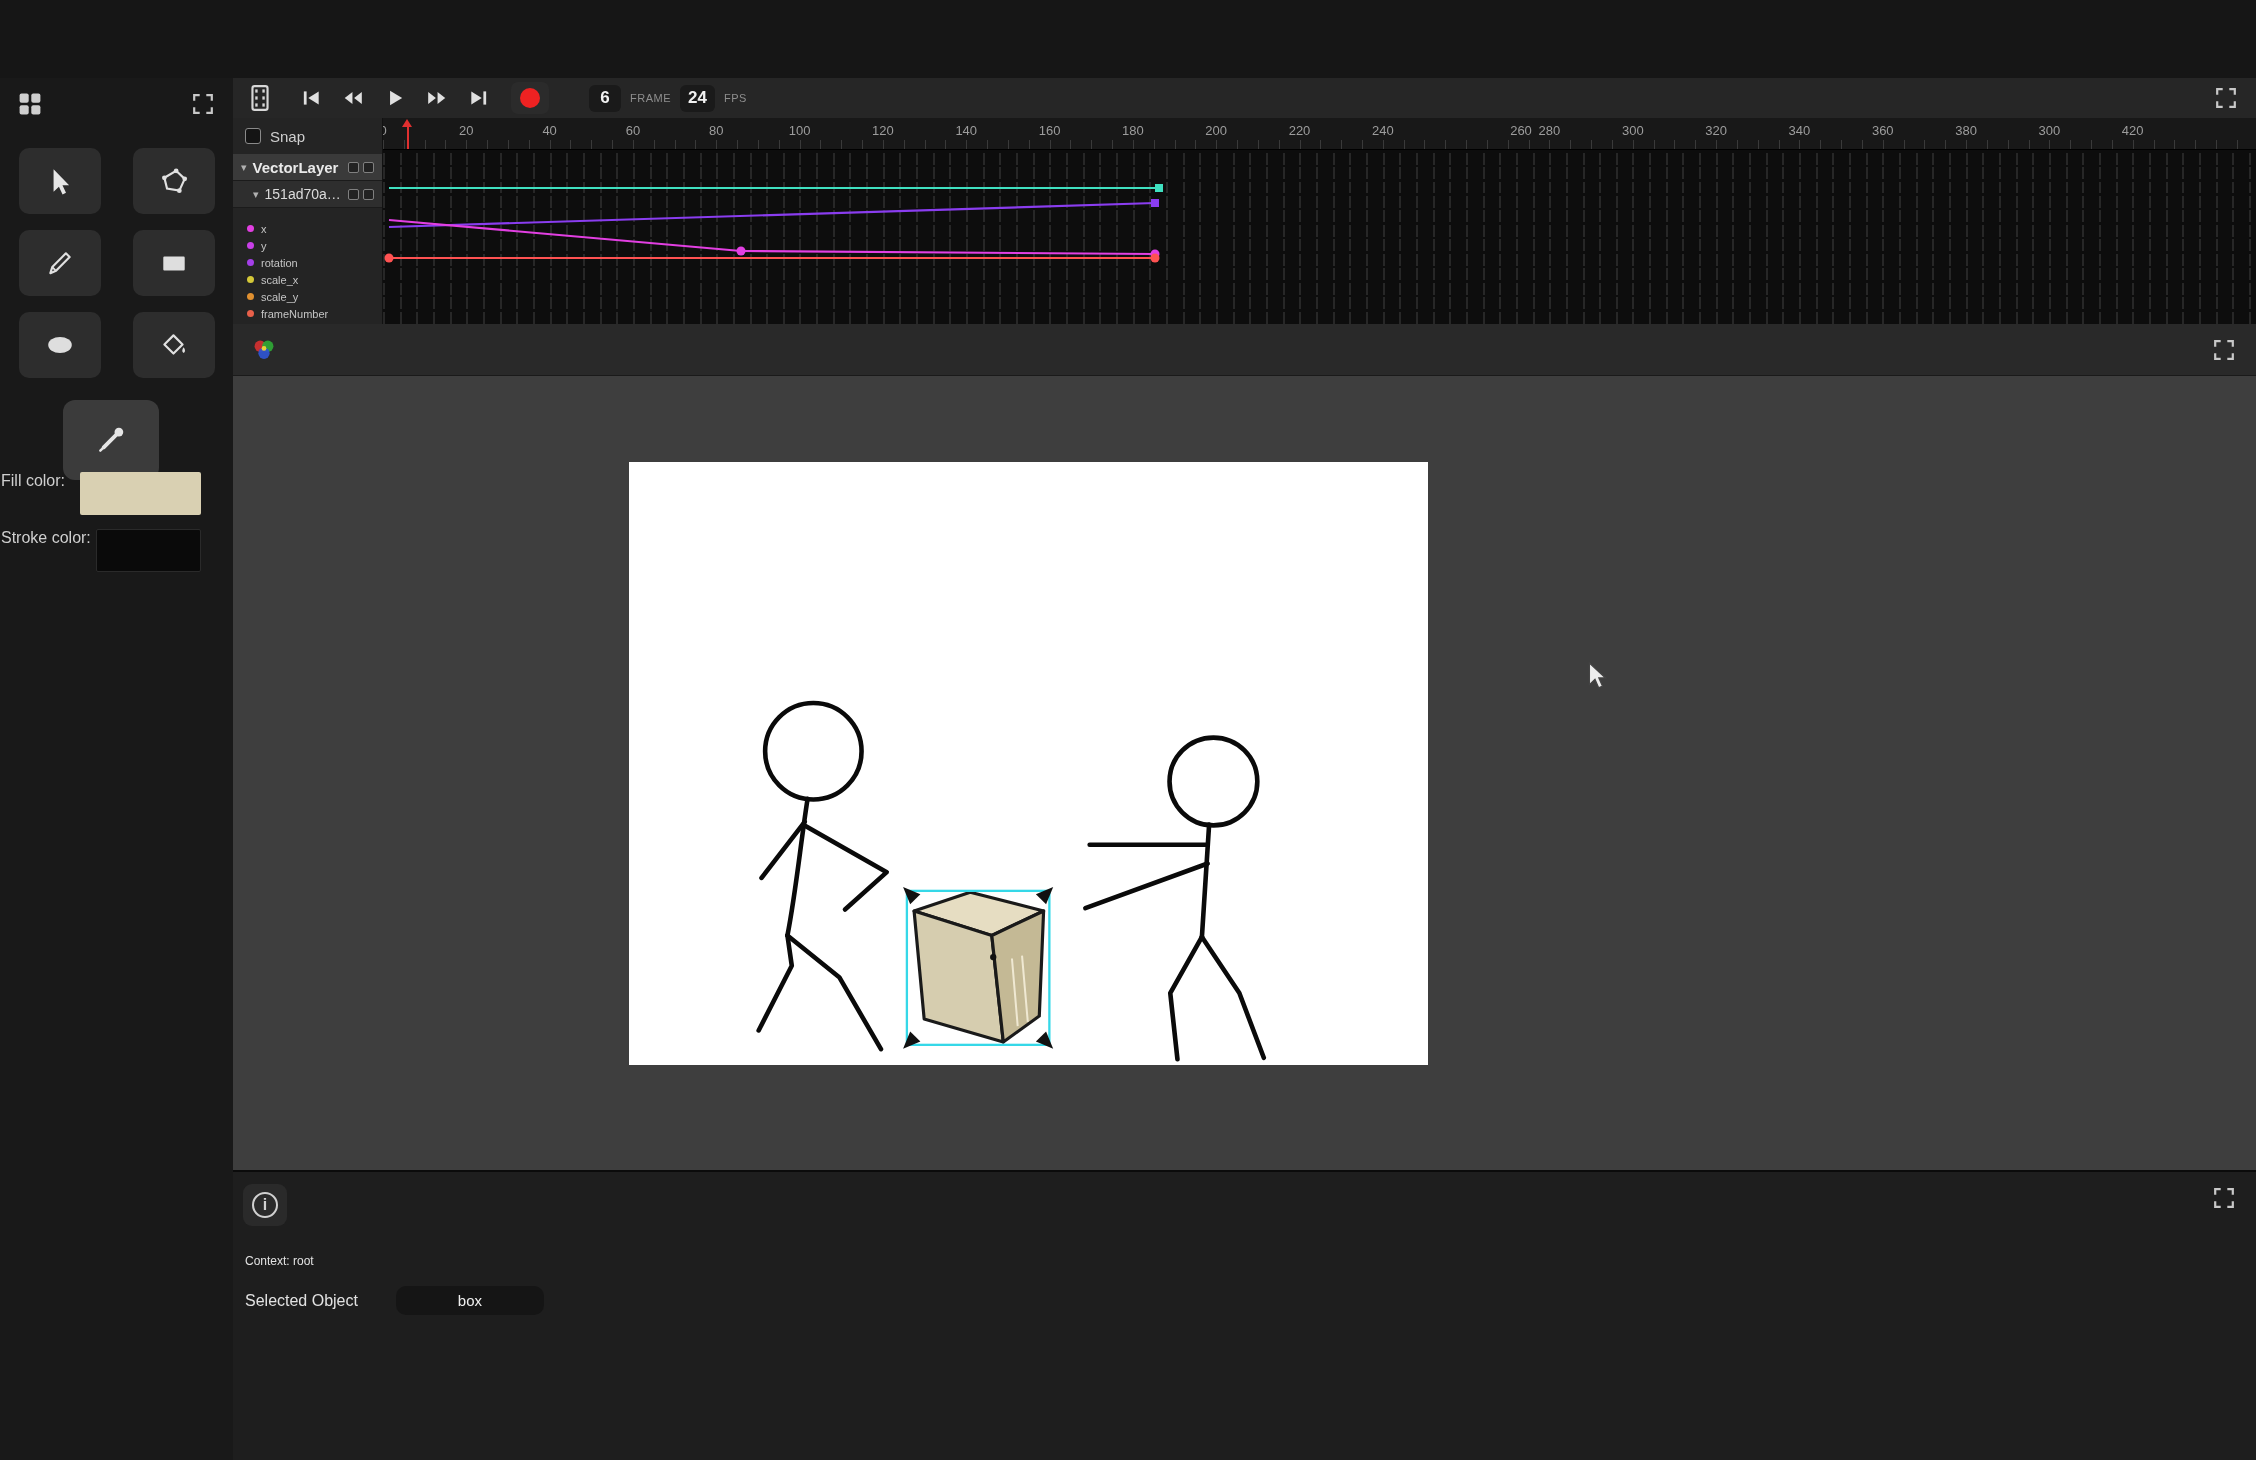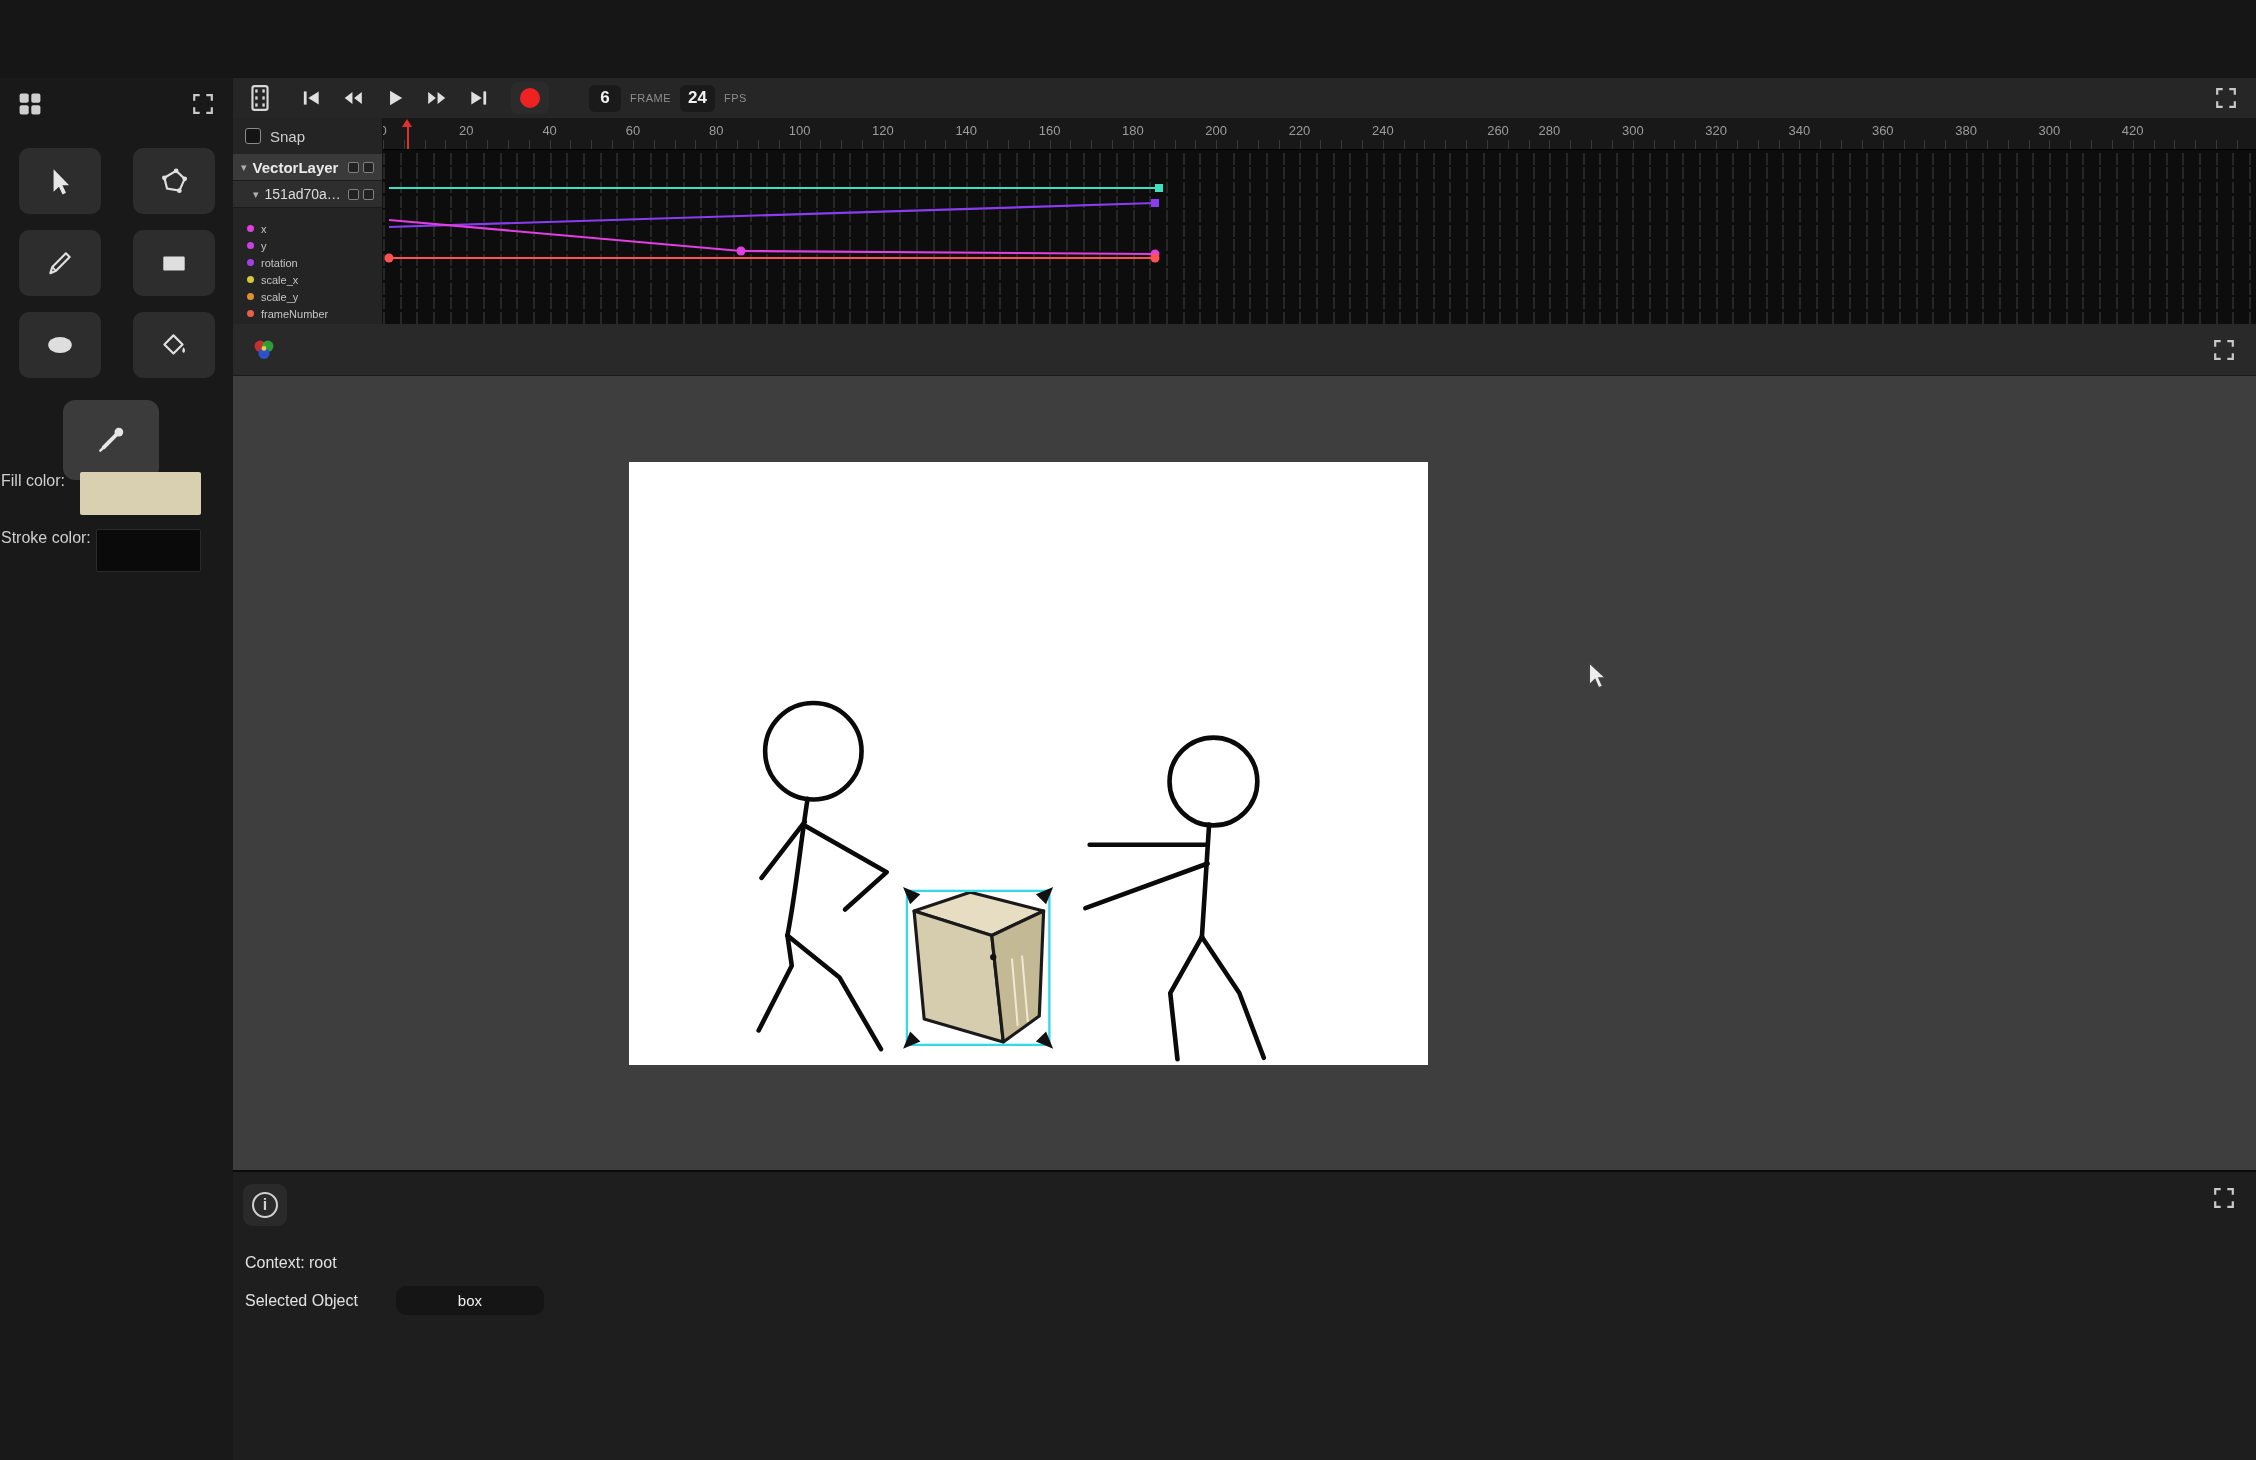--- a/index.html
+++ b/index.html
@@ -79,21 +79,21 @@
   .canvas-header { height:52px; background:#292929; border-bottom:1px solid #1a1a1a; display:flex; align-items:center; justify-content:space-between; padding:0 18px; }
   .white-canvas { position:absolute; left:396px; top:138px; width:799px; height:603px; background:#ffffff; }
   .white-canvas svg { display:block; width:100%; height:100%; }
   .cursor { position:absolute; left:1354px; top:338px; z-index:5; }
 
   
   .bottom-panel { position:absolute; left:233px; top:1170px; right:0; bottom:0; background:#1e1e1e; border-top:2px solid #0b0b0b; }
   .bp-header { display:flex; justify-content:space-between; align-items:flex-start; padding:12px 18px 0 10px; }
   .info-btn { width:44px; height:42px; background:#2a2a2a; border:none; border-radius:9px; display:flex; align-items:center; justify-content:center; }
   .info-circle { width:26px; height:26px; border-radius:50%; border:2px solid #d0d0d0; color:#d0d0d0; font-size:16px; font-weight:bold; display:flex; align-items:center; justify-content:center; }
-  .context-line { position:absolute; left:12px; top:82px; font-size:16px; color:#e2e2e2; }
+  .context-line { position:absolute; left:12px; top:82px; font-size:12px; color:#e2e2e2; }
   .selected-row { position:absolute; left:12px; top:114px; display:flex; align-items:center; gap:38px; }
   .selected-label { font-size:16px; color:#e2e2e2; }
   .pill { width:148px; height:29px; background:#151515; border:none; border-radius:10px; color:#efefef; font-size:15px; }
 
   svg { display:block; }
 </style>
 </head>
 <body>
 
 <div class="app">
@@ -307,21 +307,21 @@
             <span class="ruler-num" style="left: 249.96px;">60</span>
             <span class="ruler-num" style="left: 333.28px;">80</span>
             <span class="ruler-num" style="left: 416.6px;">100</span>
             <span class="ruler-num" style="left: 499.92px;">120</span>
             <span class="ruler-num" style="left: 583.24px;">140</span>
             <span class="ruler-num" style="left: 666.56px;">160</span>
             <span class="ruler-num" style="left: 749.88px;">180</span>
             <span class="ruler-num" style="left: 833.2px;">200</span>
             <span class="ruler-num" style="left: 916.52px;">220</span>
             <span class="ruler-num" style="left: 999.84px;">240</span>
-            <span class="ruler-num" style="left: 1115px; text-align: center;">260</span>
+            <span class="ruler-num" style="left: 1138px; text-align: center;">260</span>
             <span class="ruler-num" style="left: 1166.48px;">280</span>
             <span class="ruler-num" style="left: 1249.8px;">300</span>
             <span class="ruler-num" style="left: 1333.12px;">320</span>
             <span class="ruler-num" style="left: 1416.44px;">340</span>
             <span class="ruler-num" style="left: 1499.76px;">360</span>
             <span class="ruler-num" style="left: 1583.08px;">380</span>
             <span class="ruler-num" style="left: 1666.4px;">300</span>
             <span class="ruler-num" style="left: 1749.72px;">420</span>
             <span class="ruler-num" style="left: 1919px;">440</span>
           </div>

